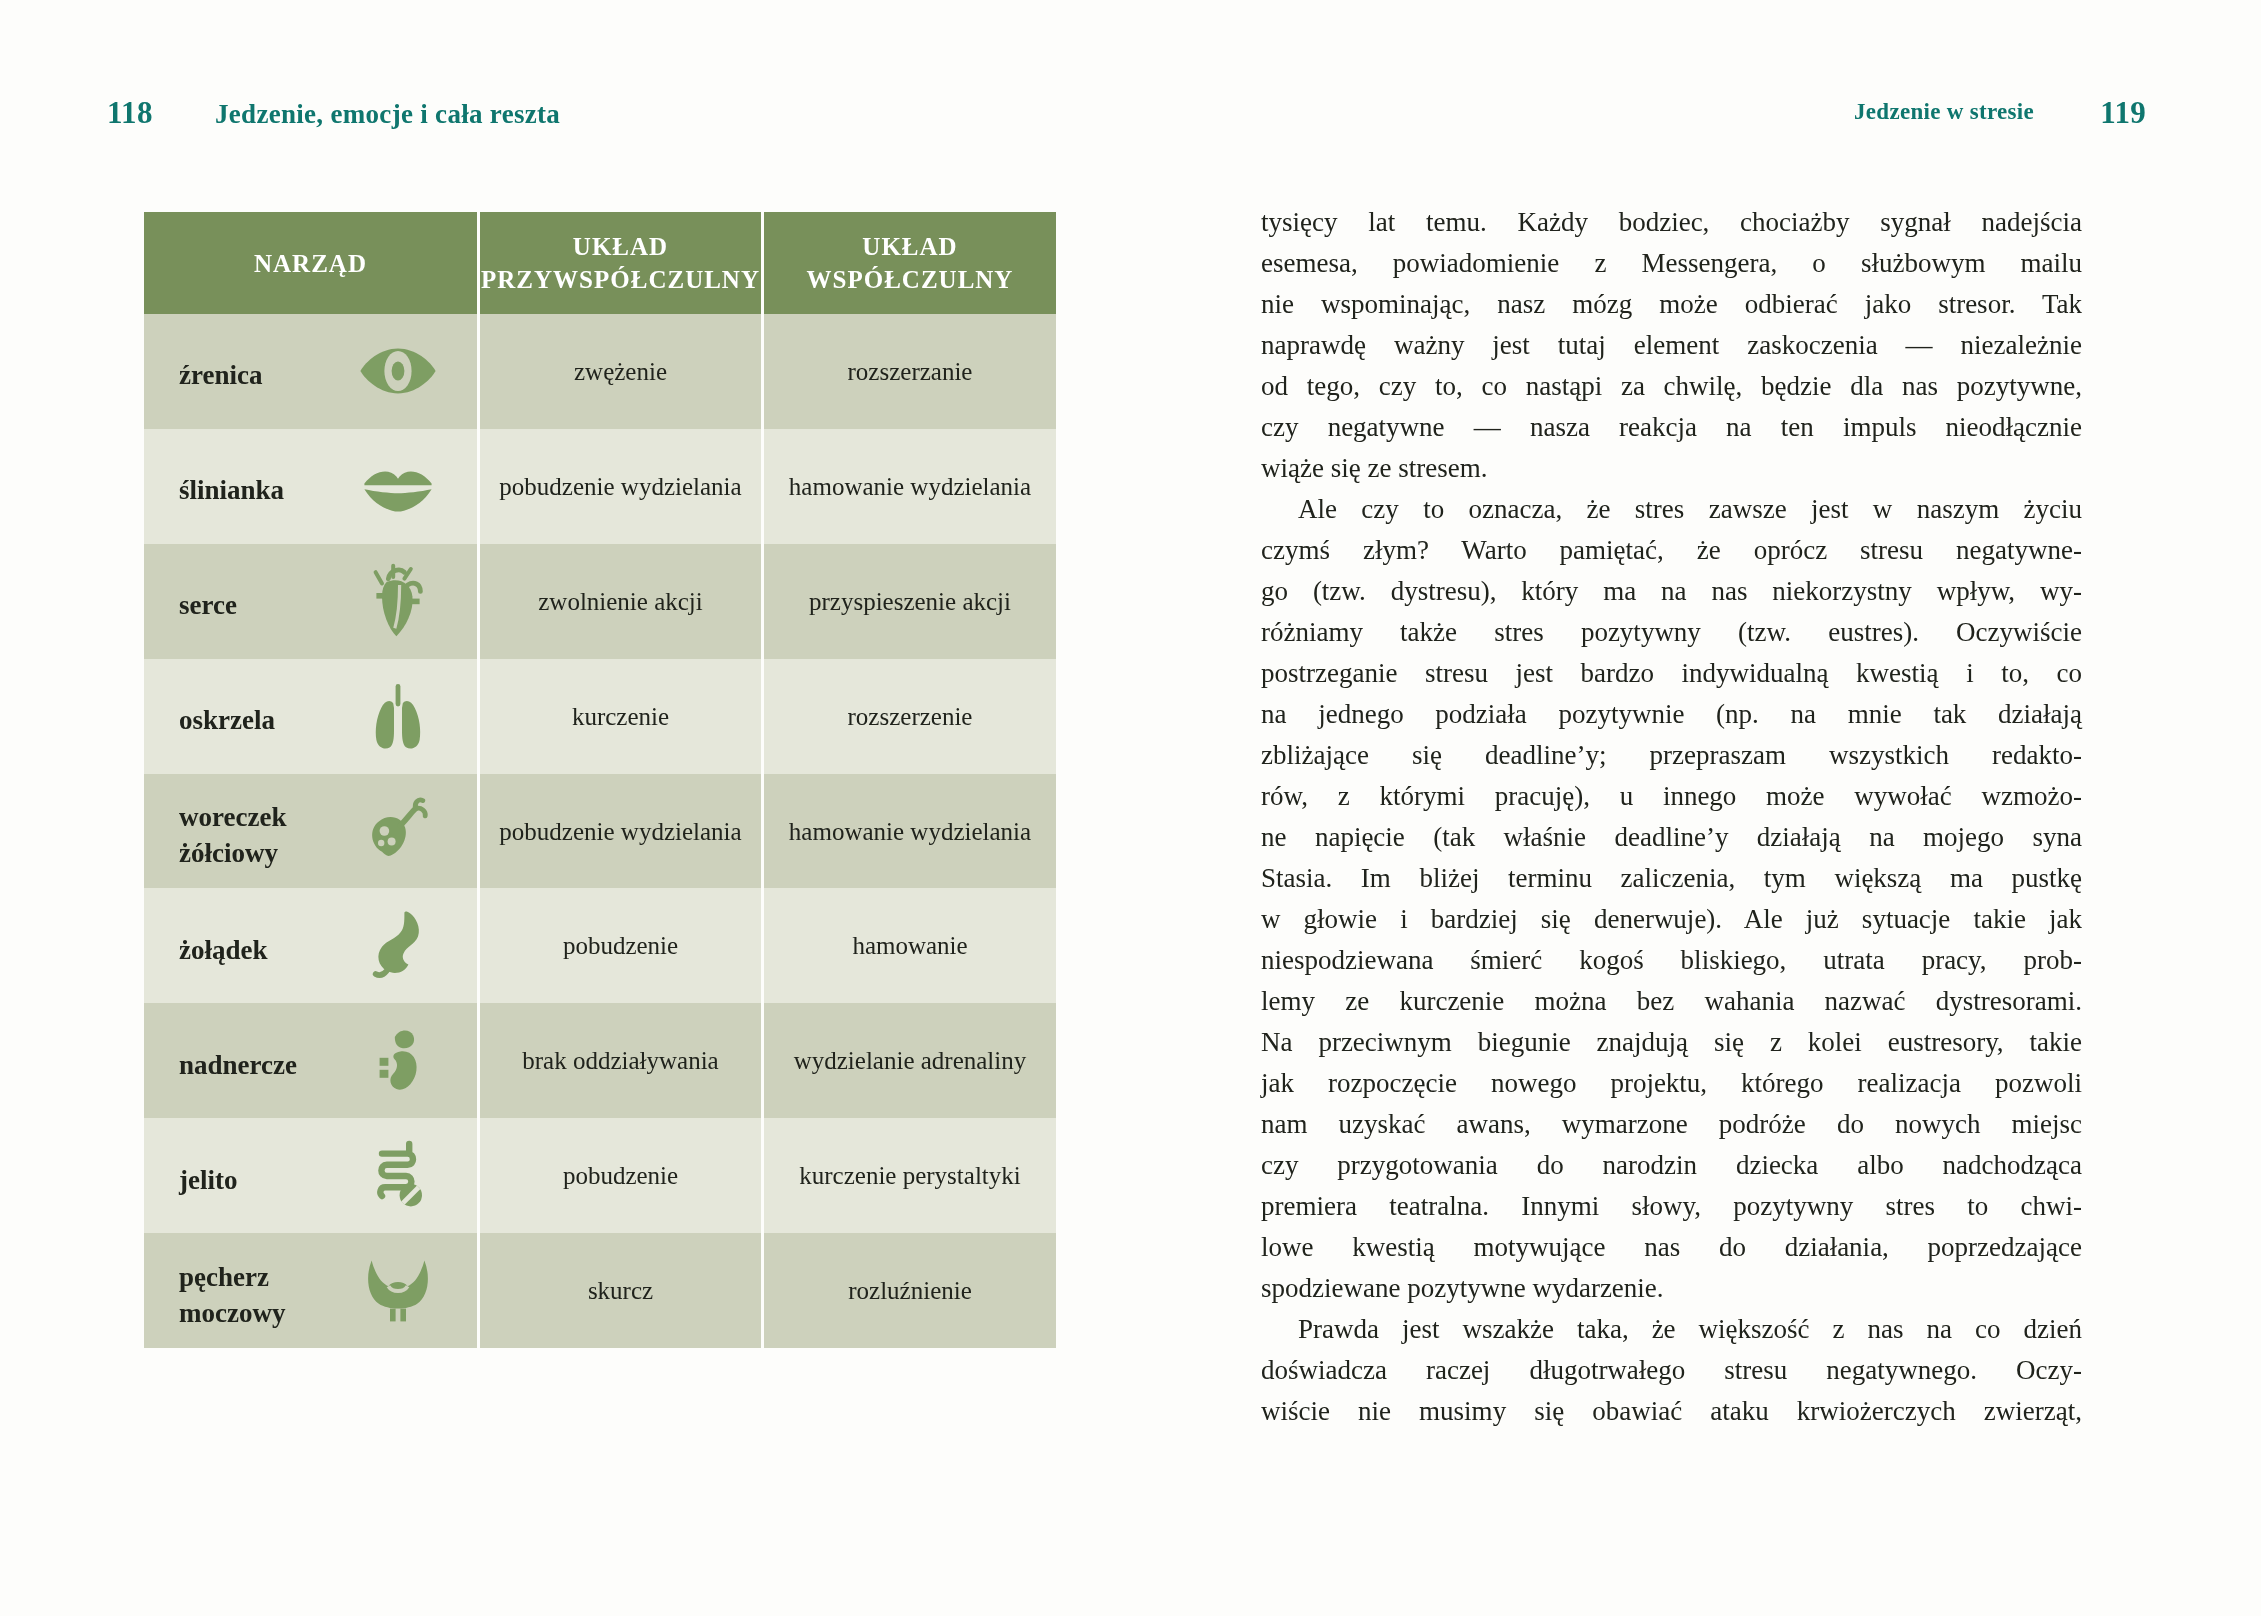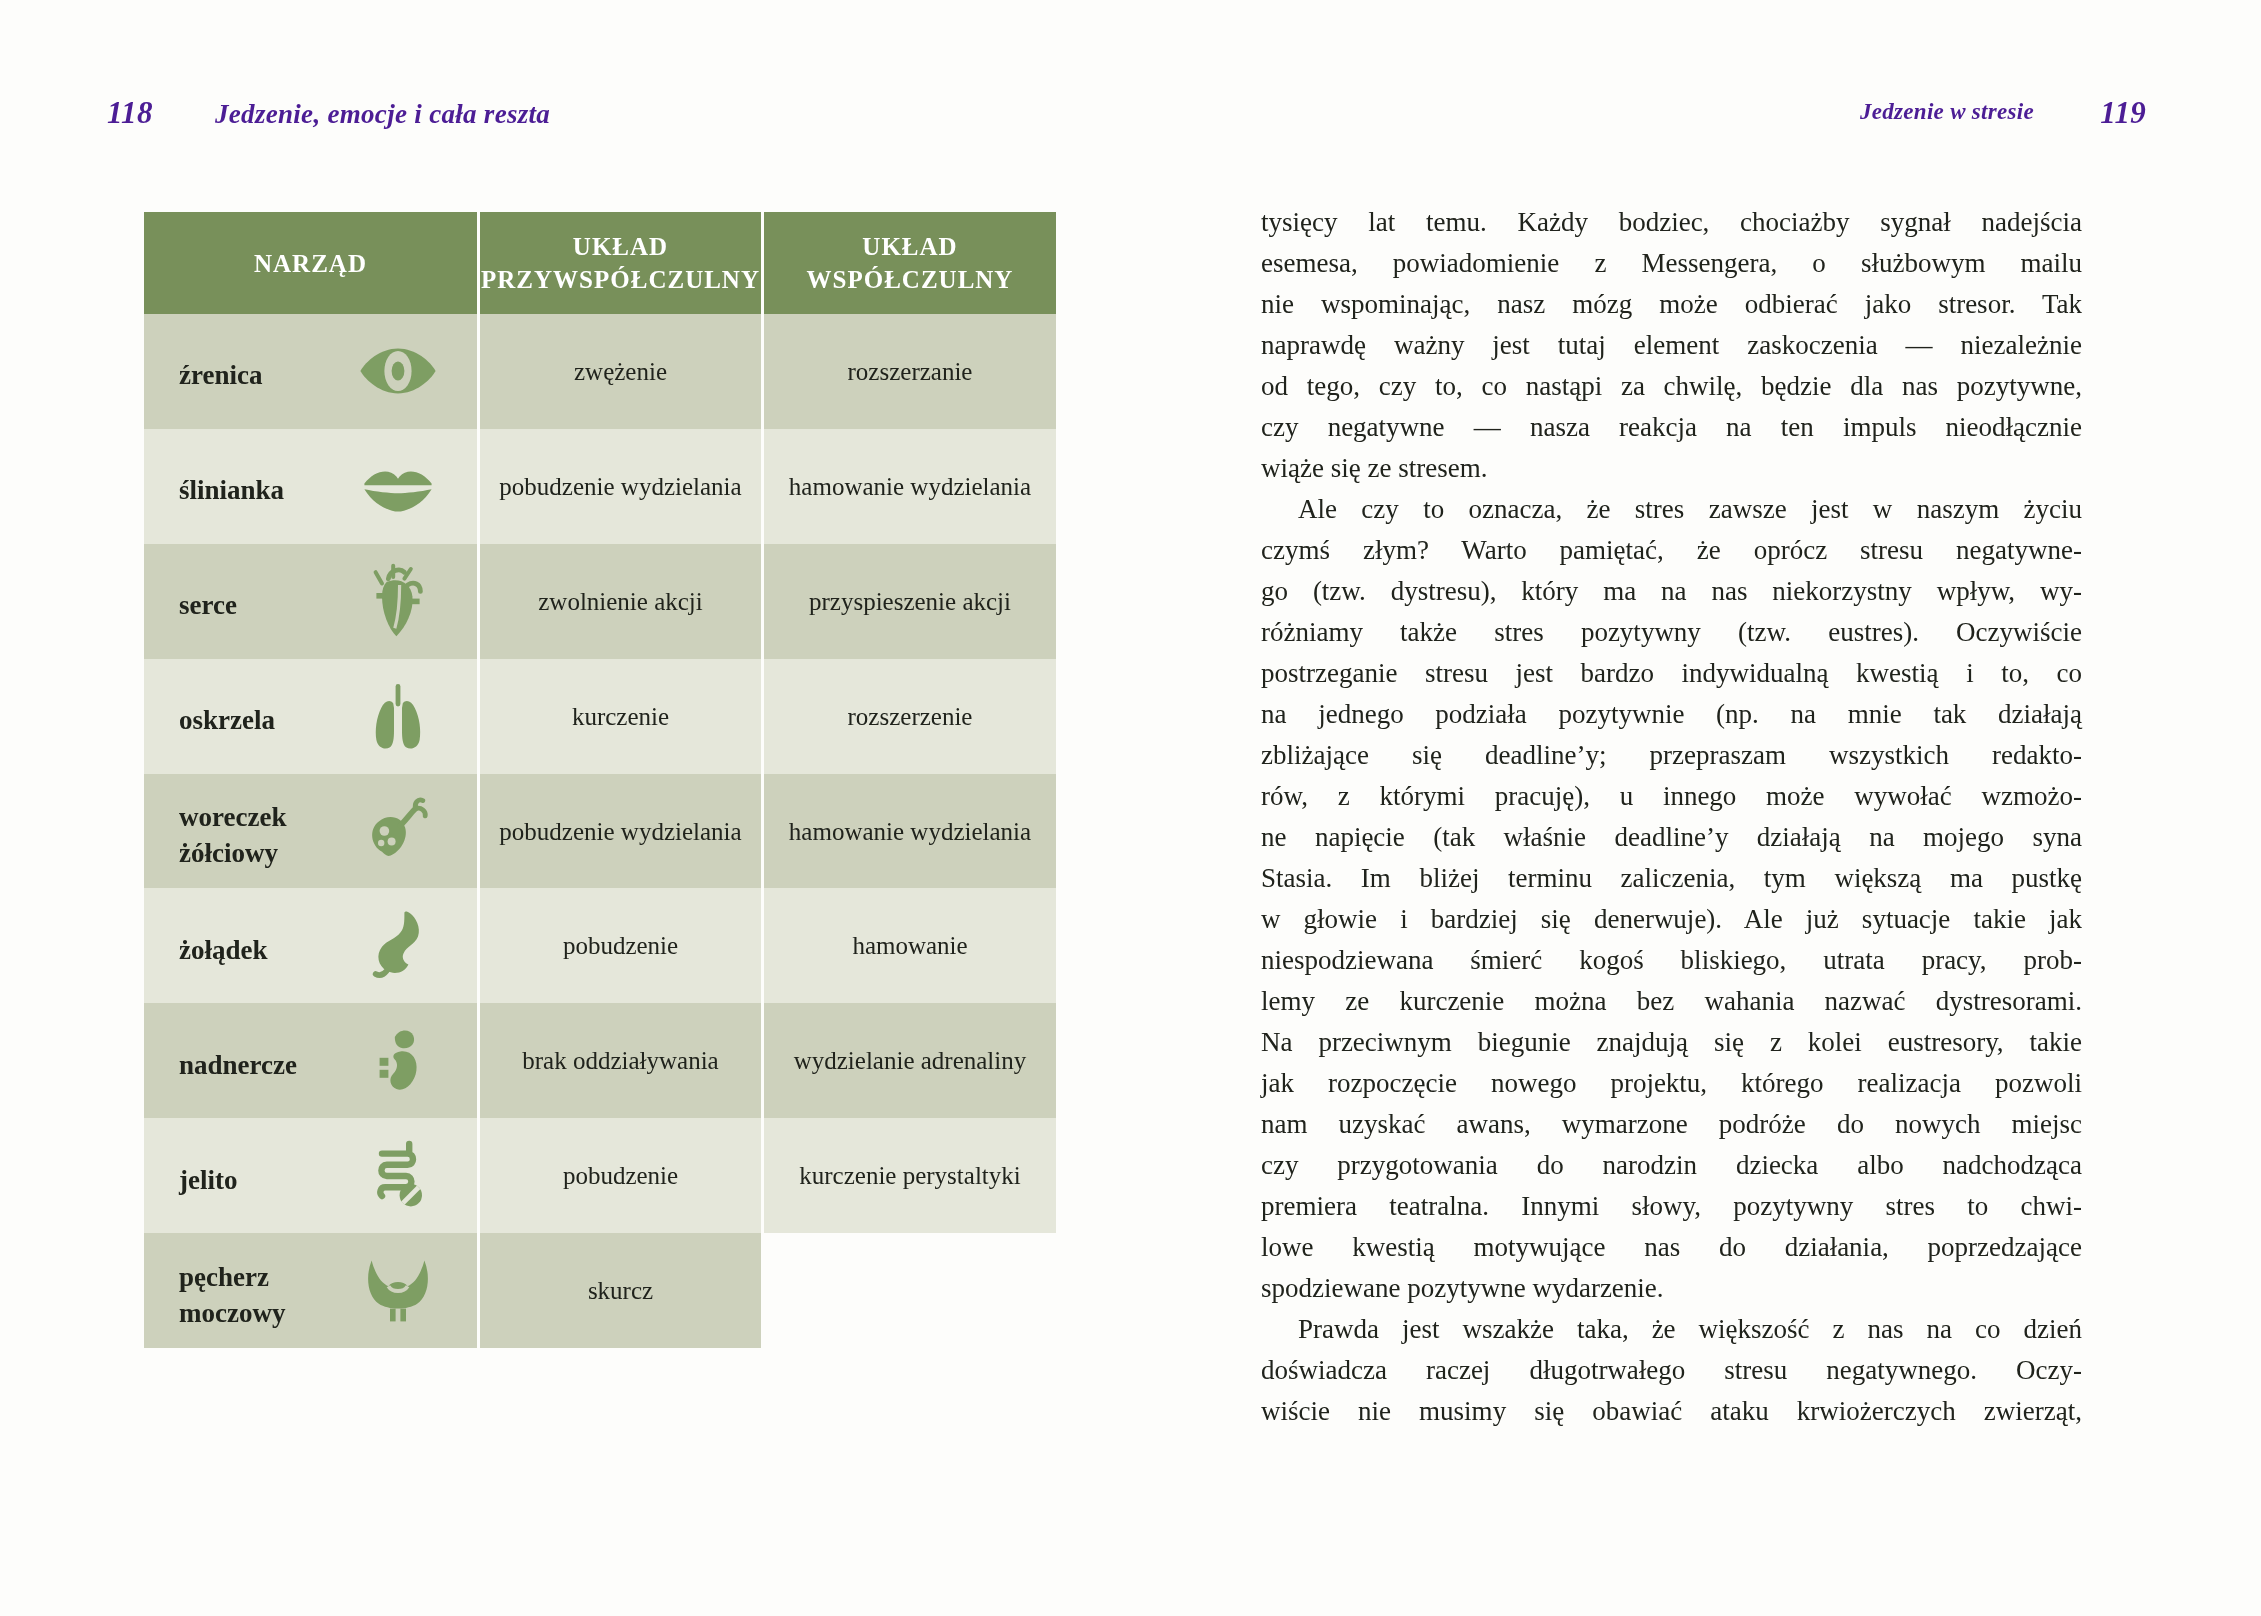--- a/index.html
+++ b/index.html
@@ -9,24 +9,23 @@
     width:2261px;height:1617px;
     background:#fdfdfb;
     font-family:"Liberation Serif", serif;
     color:#20231C;
     overflow:hidden;
   }
   
   .runhead{
     position:absolute;
     font-weight:bold;
-    color:#4c1d95;
+    color:#0f766e;
     letter-spacing:0.3px;
     white-space:nowrap;
-    font-style:italic;
   }
   #left-page-number{left:107px;top:95px;font-size:31px;}
   #left-running-head{left:215px;top:99px;font-size:27px;}
   #right-running-head{right:227px;top:99px;font-size:23px;margin-left:22px;}
   #right-page-number{right:115px;top:95px;font-size:31px;}
 
   
   #organ-table{
     position:absolute;left:144px;top:212px;
     width:912px;height:1136px;
@@ -233,20 +232,21 @@
           <div class="cell c3">kurczenie perystaltyki</div>
         </div>
         <div class="trow odd">
           <div class="cell organ-cell c1">
             <span class="organ-name">pęcherz moczowy</span>
             <svg class="organ-icon" viewBox="0 0 100 100">
               <use href="#sym-bladder" xlink:href="#sym-bladder"></use>
             </svg>
           </div>
           <div class="cell c2">skurcz</div>
+          <div class="cell c3">rozluźnienie</div>
         </div>
       </div>
   </div>
 
   <div id="text-column">
       <div class="para">
         <div class="jline">tysięcy lat temu. Każdy bodziec, chociażby sygnał nadejścia</div>
         <div class="jline">esemesa, powiadomienie z Messengera, o służbowym mailu</div>
         <div class="jline">nie wspominając, nasz mózg może odbierać jako stresor. Tak</div>
         <div class="jline">naprawdę ważny jest tutaj element zaskoczenia — niezależnie</div>

